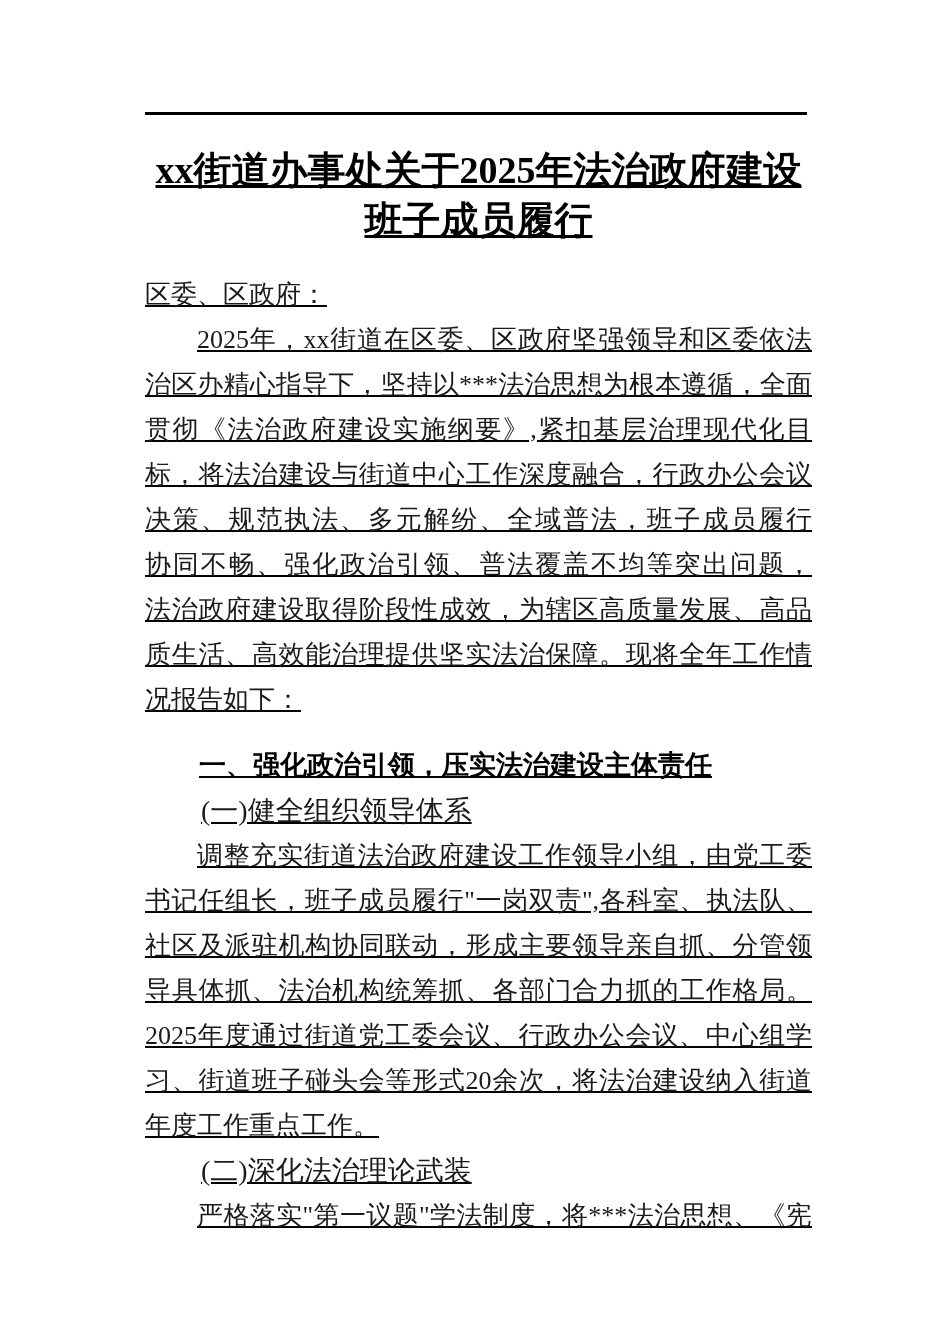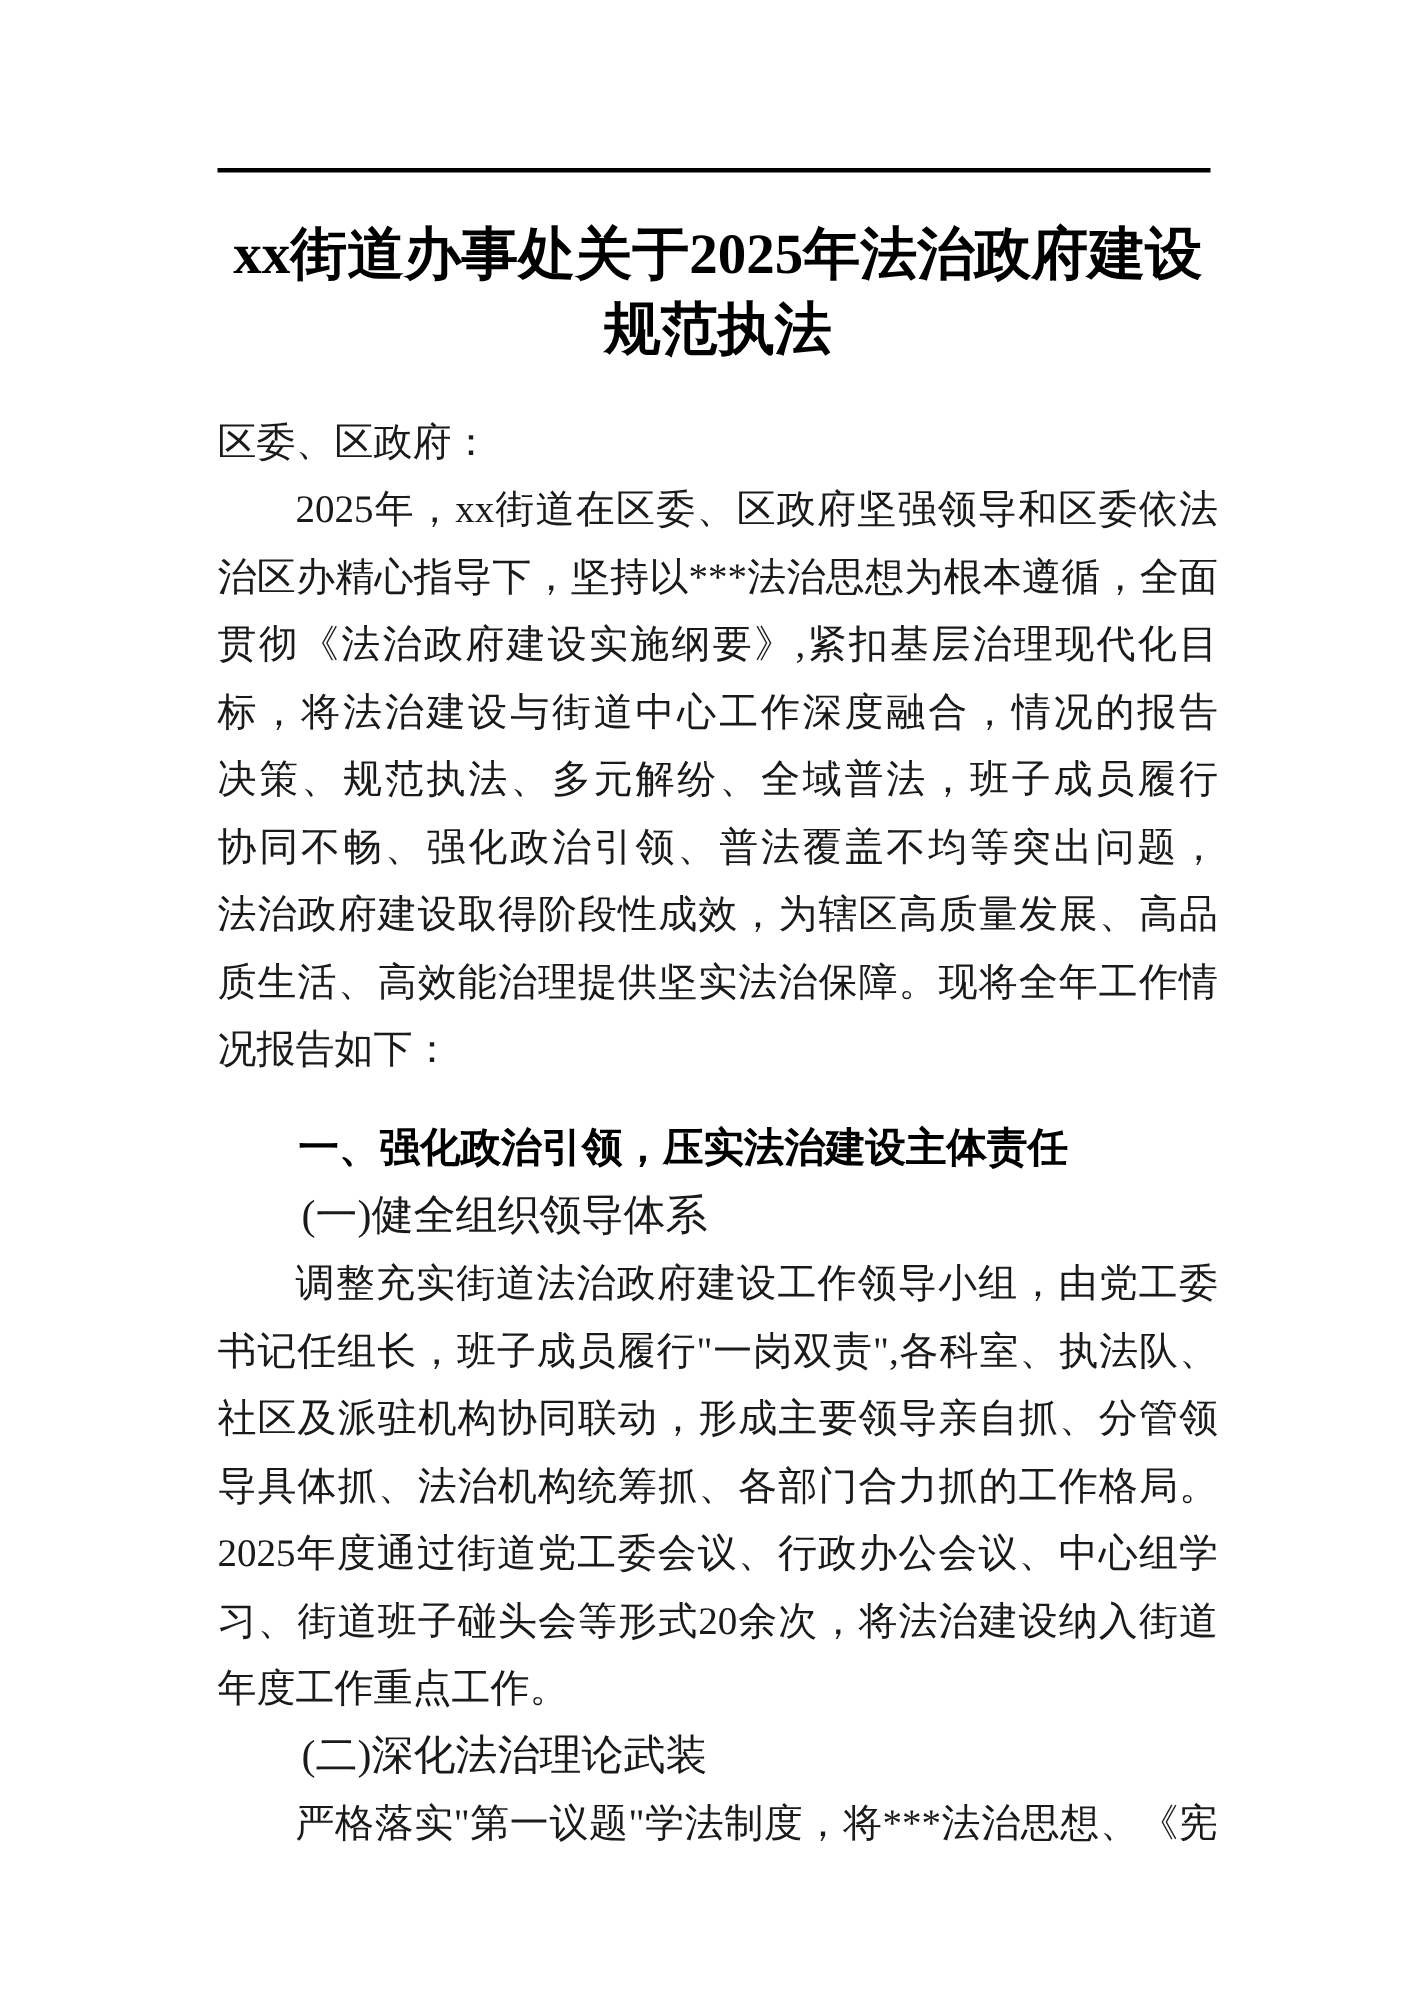--- a/index.html
+++ b/index.html
@@ -9,20 +9,21 @@
     height: 1344px;
     background: #ffffff;
     overflow: hidden;
     font-family: "Liberation Serif", "DejaVu Serif", serif;
   }
   #content {
     position: absolute;
     left: 145px;
     top: 0;
     width: 667px;
+    text-decoration: underline;
   }
   .rule {
     margin-top: 112px;
     width: 662px;
     height: 3px;
     background: #000000;
   }
   .title {
     margin-top: 30px;
     color: #000000;
@@ -62,29 +63,29 @@
 </head>
 <body>
 
 <div id="page">
   <div id="content">
 
     <div class="rule"></div>
 
     <div class="title">
       <div class="title-line">xx街道办事处关于2025年法治政府建设</div>
-      <div class="title-line">规范执法</div>
+      <div class="title-line">班子成员履行</div>
     </div>
 
     <div class="body-text">
       <div class="ln">区委、区政府：</div>
       <div class="ln ind just">2025年，xx街道在区委、区政府坚强领导和区委依法</div>
       <div class="ln just">治区办精心指导下，坚持以***法治思想为根本遵循，全面</div>
       <div class="ln just">贯彻《法治政府建设实施纲要》,紧扣基层治理现代化目</div>
-      <div class="ln just">标，将法治建设与街道中心工作深度融合，情况的报告</div>
+      <div class="ln just">标，将法治建设与街道中心工作深度融合，行政办公会议</div>
       <div class="ln just">决策、规范执法、多元解纷、全域普法，班子成员履行</div>
       <div class="ln just">协同不畅、强化政治引领、普法覆盖不均等突出问题，</div>
       <div class="ln just">法治政府建设取得阶段性成效，为辖区高质量发展、高品</div>
       <div class="ln just">质生活、高效能治理提供坚实法治保障。现将全年工作情</div>
       <div class="ln">况报告如下：</div>
       <div class="ln ind h1">一、强化政治引领，压实法治建设主体责任</div>
       <div class="ln ind sub">(一)健全组织领导体系</div>
       <div class="ln ind just">调整充实街道法治政府建设工作领导小组，由党工委</div>
       <div class="ln just">书记任组长，班子成员履行"一岗双责",各科室、执法队、</div>
       <div class="ln just">社区及派驻机构协同联动，形成主要领导亲自抓、分管领</div>

